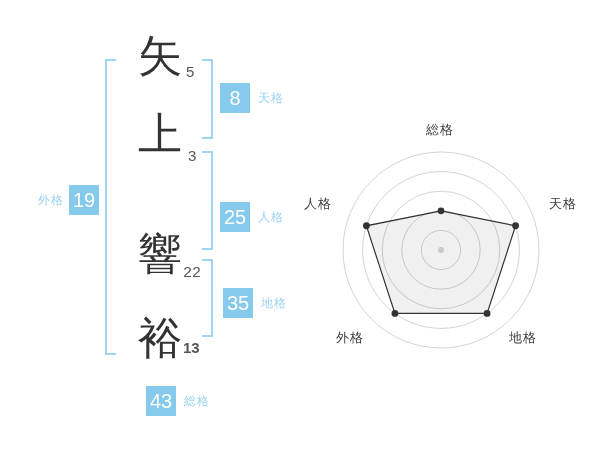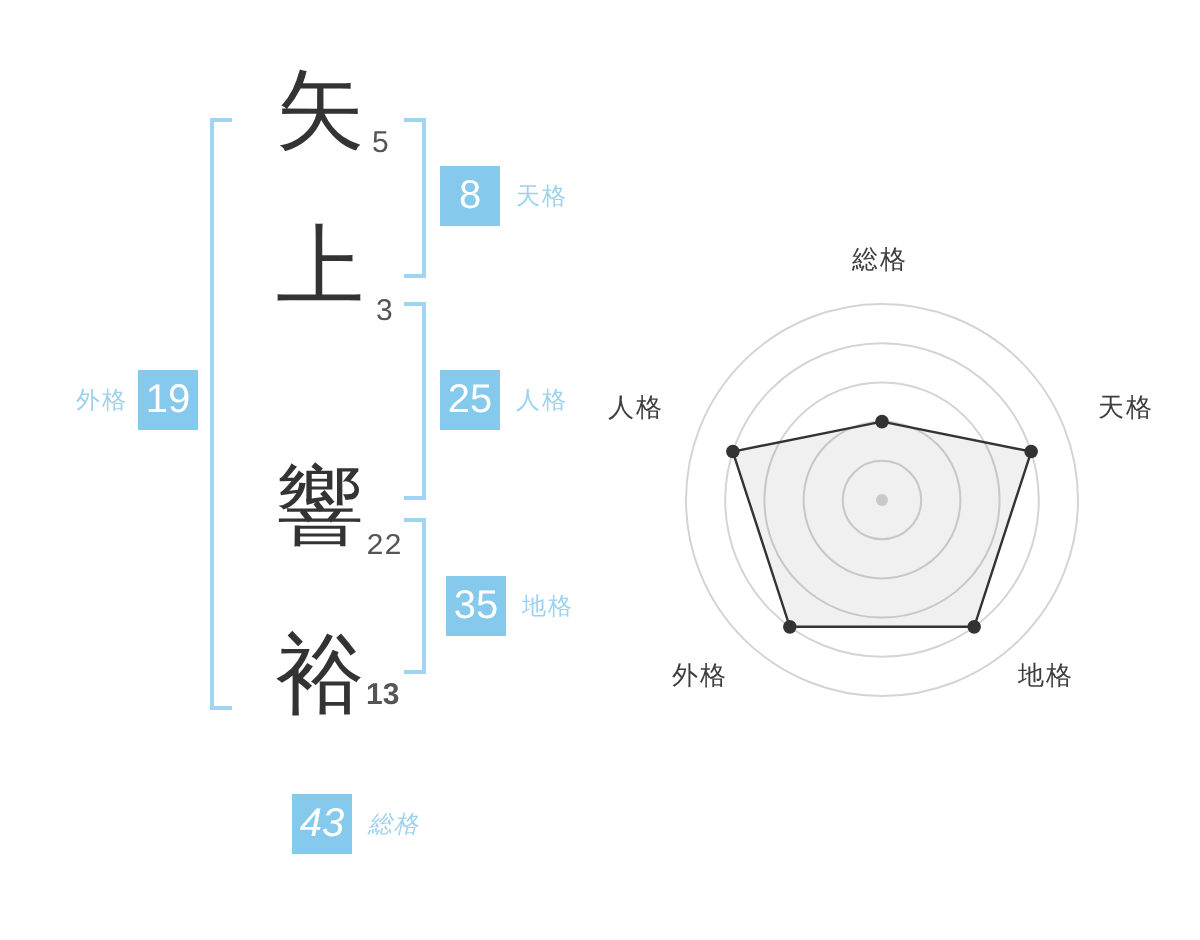--- a/index.html
+++ b/index.html
@@ -27,24 +27,24 @@
   .b-chi{top:259px;height:74px;}
   
   .fortune-row{position:absolute;display:flex;align-items:center;gap:8px;}
   .fortune-num{
     width:30px;height:30px;background:#85C9EC;color:#fff;
     display:flex;align-items:center;justify-content:center;
     font-size:20px;line-height:1;
   }
   .fortune-label{font-size:12px;color:#9CD2F0;letter-spacing:1px;white-space:nowrap;}
   .row-ten{left:220px;top:83px;}
-  .row-jin{left:220px;top:185px;}
+  .row-jin{left:220px;top:202px;}
   .row-chi{left:223px;top:288px;}
   .row-gai{left:38px;top:185px;gap:5px;}
-  .row-sou{left:146px;top:397px;font-style:italic;}
+  .row-sou{left:146px;top:386px;}
   
   .radar-svg{position:absolute;left:290px;top:100px;width:310px;height:270px;}
   .radar-label{
     position:absolute;transform:translate(-50%,-50%);
     font-size:13px;color:#3d3d3d;letter-spacing:1px;white-space:nowrap;
   }
   .rl-sou{left:440px;top:130px;}
   .rl-ten{left:563px;top:204px;}
   .rl-jin{left:318px;top:204px;}
   .rl-gai{left:350px;top:338px;}

